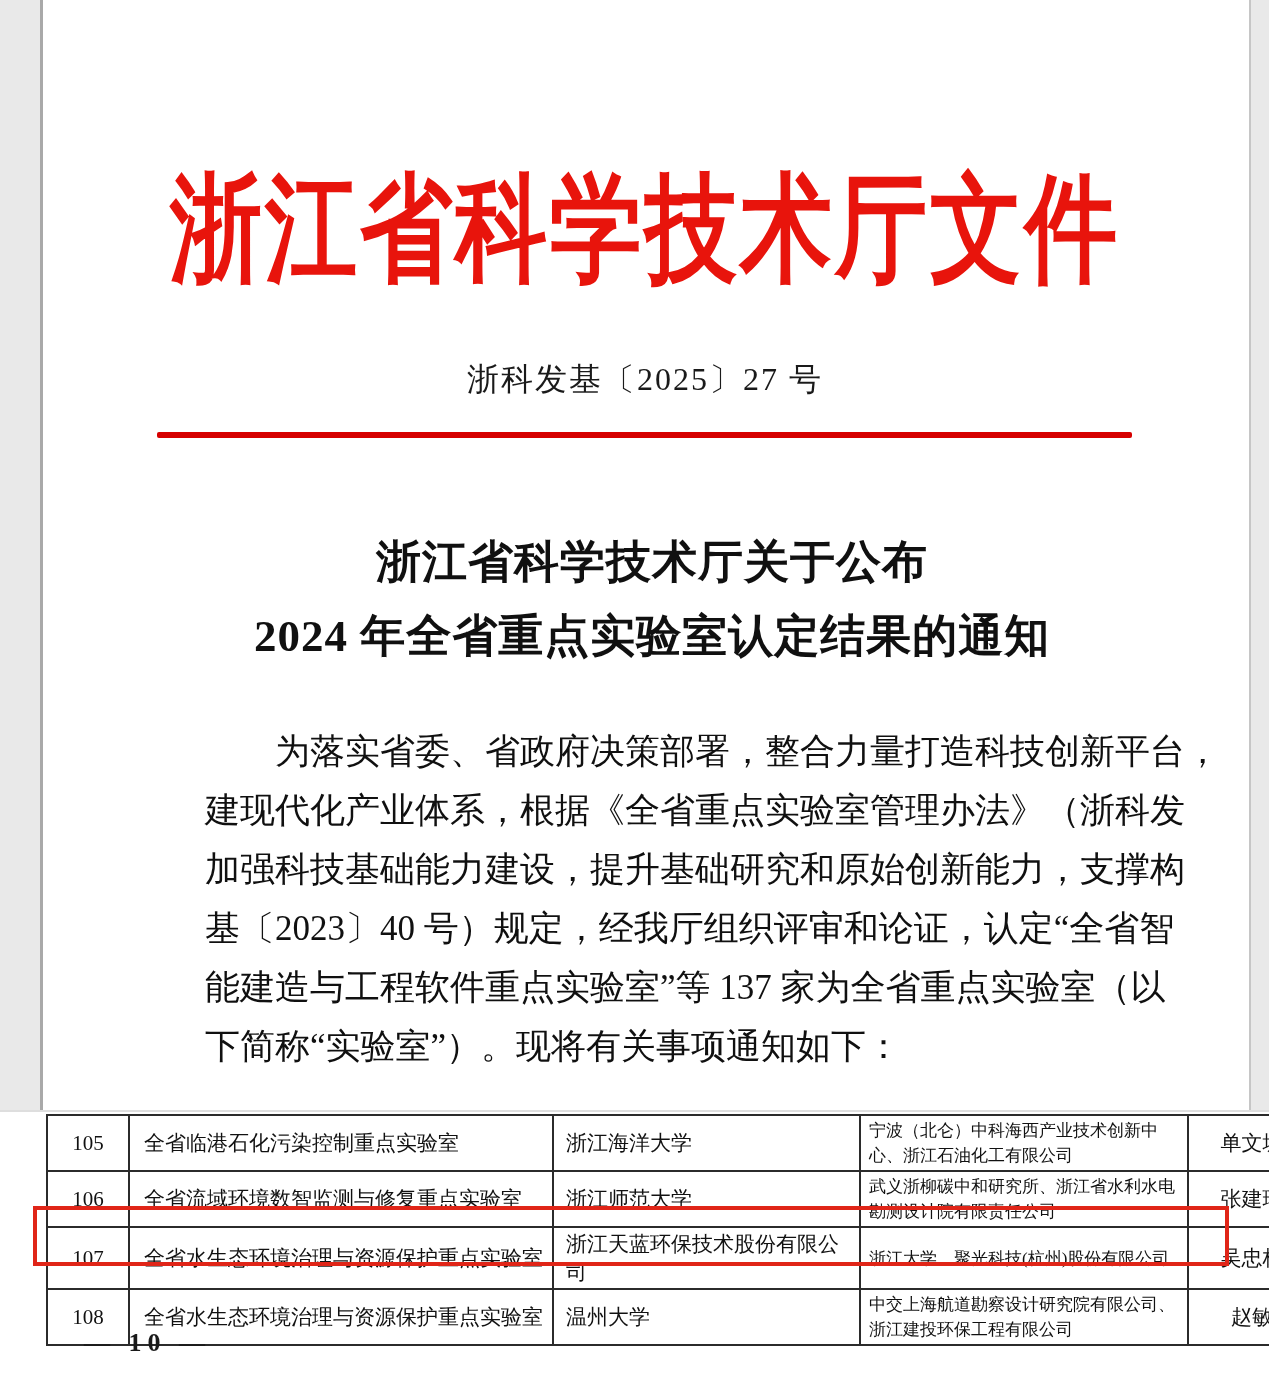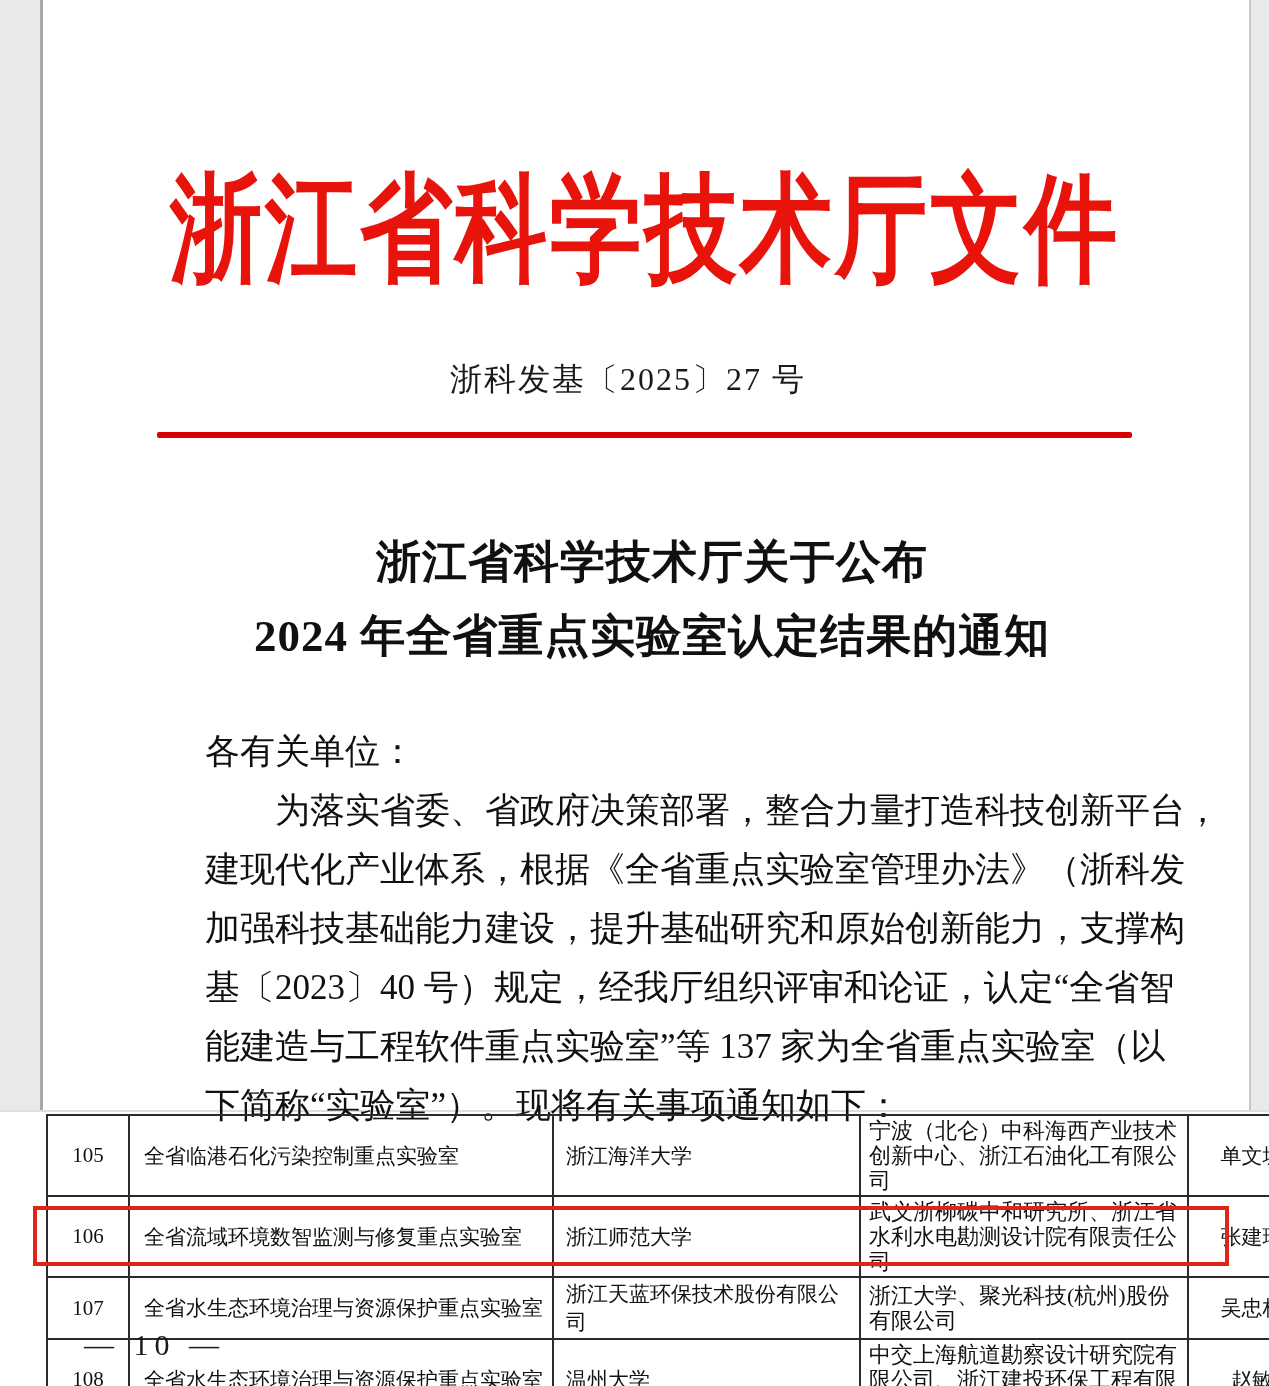--- a/index.html
+++ b/index.html
@@ -15,21 +15,21 @@
   .margin-strip.right{right:0;width:18px;height:1112px;border-left:2px solid #c6c6c6;}
   .seam{position:absolute;left:0;top:1110px;width:1269px;height:2px;background:#dedede;}
   
   .header-title{
     position:absolute;left:45px;top:150px;width:1200px;
     text-align:center;color:#e8140c;font-weight:bold;
     font-size:92px;letter-spacing:3px;white-space:nowrap;
     transform:scaleY(1.28);transform-origin:top center;
   }
   .doc-number{
-    position:absolute;left:28px;top:358px;width:1200px;
+    position:absolute;left:45px;top:358px;width:1200px;
     text-align:center;font-size:32px;letter-spacing:2px;color:#1a1a1a;
   }
   .red-divider{
     position:absolute;left:157px;top:432px;width:975px;height:6px;
     background:#d60000;border-radius:2px;
   }
   
   .notice-title{
     position:absolute;left:52px;top:525px;width:1200px;
     text-align:center;font-weight:bold;color:#101010;
@@ -48,50 +48,49 @@
     border-collapse:collapse;table-layout:fixed;width:1169px;
     font-size:21px;color:#111;
   }
   .results-table td{
     border:2px solid #2b2b2b;padding:2px 8px;
     overflow:hidden;
   }
   .results-table .col-no{width:64px;text-align:center;border-radius:14px;}
   .results-table .col-lab{width:400px;padding-left:14px;margin-top:28px;}
   .results-table .col-org{width:285px;padding-left:12px;}
-  .results-table .col-partner{width:310px;font-size:22px;line-height:25px;padding-left:8px;}
+  .results-table .col-partner{width:310px;font-size:17px;line-height:25px;padding-left:8px;}
   .results-table .col-director{width:110px;text-align:center;}
   .results-table tr{height:50px;}
   .highlight-box{
     position:absolute;left:33px;top:1206px;width:1188px;height:52px;
     border:4px solid #e02518;background:transparent;pointer-events:none;
   }
   .page-number{
     position:absolute;left:84px;top:1328px;
-    font-size:30px;letter-spacing:6px;color:#1a1a1a;white-space:nowrap;
+    font-size:26px;letter-spacing:6px;color:#1a1a1a;white-space:nowrap;font-weight:bold;
   }
 </style>
 </head>
 <body>
 
 <div class="margin-strip left"></div>
 <div class="margin-strip right"></div>
 <div class="seam"></div>
 
 <div class="header-title">浙江省科学技术厅文件</div>
 <div class="doc-number">浙科发基〔2025〕27 号</div>
 <div class="red-divider"></div>
 
 <div class="notice-title">
   <div>浙江省科学技术厅关于公布</div>
   <div>2024 年全省重点实验室认定结果的通知</div>
 </div>
 
 <div class="body-text">
-  <div class="line">各有关单位：</div>
   <div class="line indent">为落实省委、省政府决策部署，整合力量打造科技创新平台，</div>
   <div class="line">建现代化产业体系，根据《全省重点实验室管理办法》（浙科发</div>
   <div class="line">加强科技基础能力建设，提升基础研究和原始创新能力，支撑构</div>
   <div class="line">基〔2023〕40 号）规定，经我厅组织评审和论证，认定“全省智</div>
   <div class="line">能建造与工程软件重点实验室”等 137 家为全省重点实验室（以</div>
   <div class="line">下简称“实验室”）。现将有关事项通知如下：</div>
 </div>
 
 <table class="results-table">
   <tbody>

